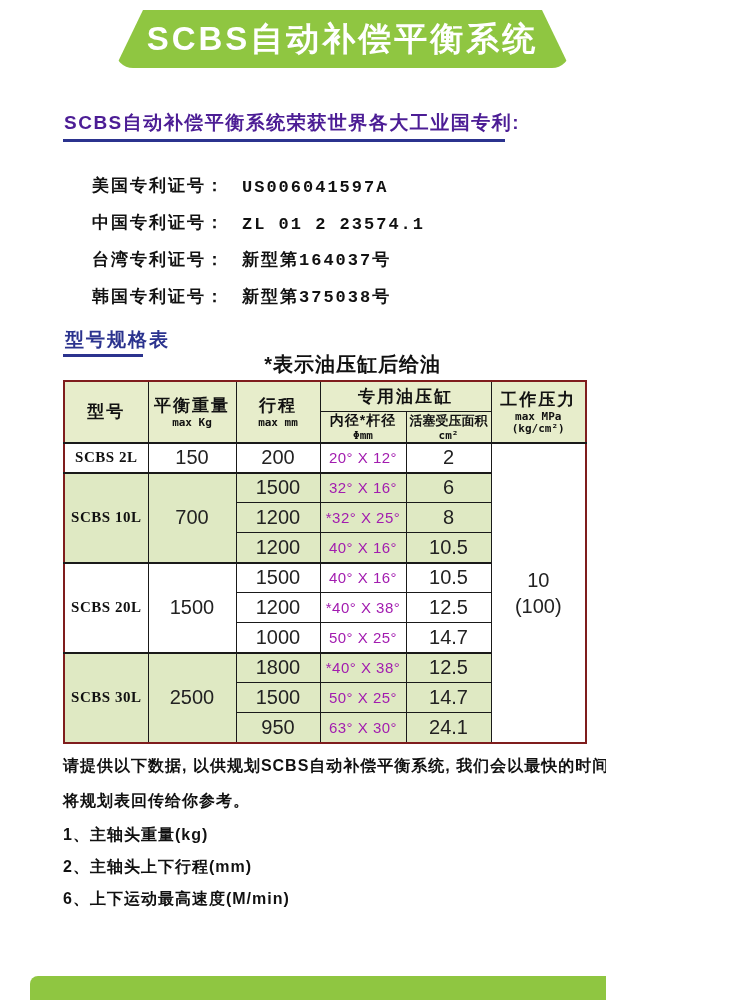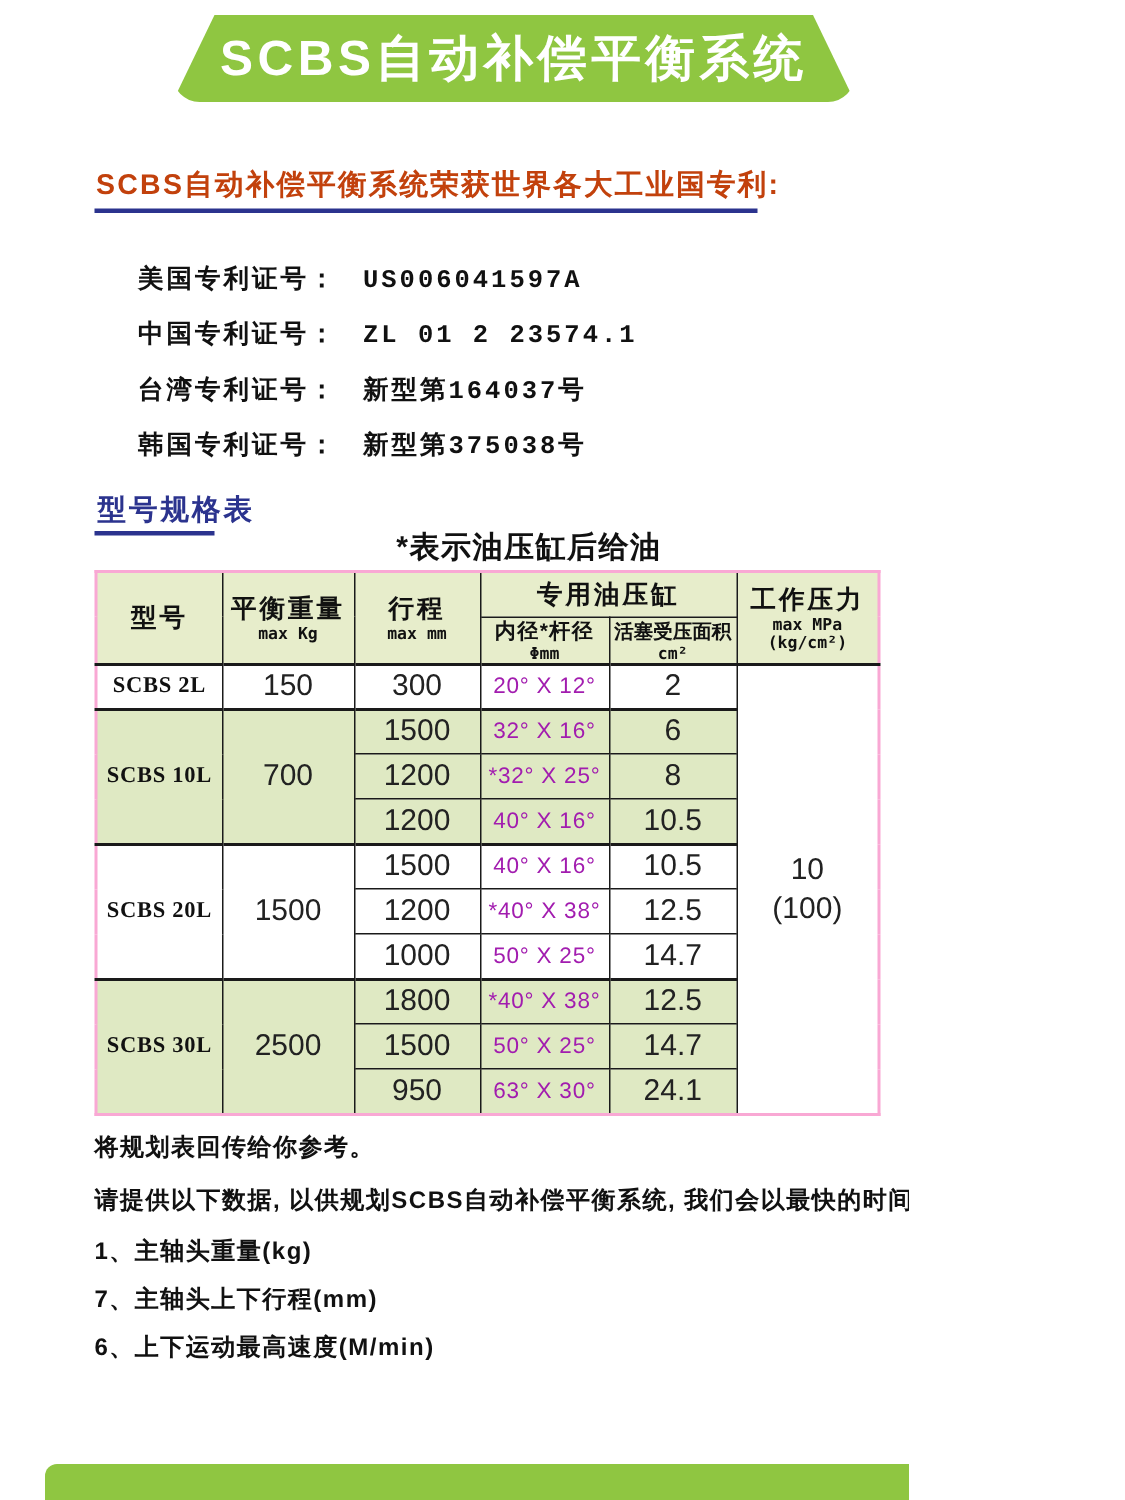--- a/index.html
+++ b/index.html
@@ -6,41 +6,41 @@
   .page{position:relative;width:606px;height:1000px;background:#ffffff;overflow:hidden;
         font-family:"Liberation Sans","DejaVu Sans",sans-serif;color:#111;}
 
   
   .banner{position:absolute;left:115px;top:10px;width:455px;height:58px;background:#8fc641;
           clip-path:polygon(28px 0,calc(100% - 28px) 0,100% 100%,0 100%);
           border-radius:0 0 18px 18px;display:flex;align-items:center;justify-content:center;}
   .banner .title{color:#fff;font-size:33px;font-weight:bold;letter-spacing:3px;white-space:nowrap;}
 
   
-  .patent-heading{position:absolute;left:64px;top:110px;width:460px;color:#c2410c;
+  .patent-heading{position:absolute;left:64px;top:110px;width:460px;color:#4c1d95;
                   font-size:19px;font-weight:bold;letter-spacing:1.5px;white-space:nowrap;}
   .patent-underline{position:absolute;left:63px;top:139px;width:442px;height:3px;background:#2b338e;}
   .patent-list{position:absolute;left:92px;top:160px;}
   .patent-item{height:37px;display:flex;align-items:flex-end;font-weight:bold;font-size:17px;}
   .patent-item .plabel{display:inline-block;width:150px;letter-spacing:2px;white-space:nowrap;}
   .patent-item .pvalue{letter-spacing:2px;white-space:nowrap;font-family:Liberation Mono, monospace;}
 
   
   .spec-title{position:absolute;left:65px;top:327px;color:#2b338e;font-size:19px;
               font-weight:bold;letter-spacing:2px;}
   .spec-underline{position:absolute;left:63px;top:354px;width:80px;height:3px;background:#2b338e;}
   .spec-note{position:absolute;right:165px;top:351px;font-size:20px;font-weight:bold;
              letter-spacing:1px;white-space:nowrap;}
 
   
   table.spec{position:absolute;left:63px;top:380px;width:522px;border-collapse:collapse;
              table-layout:fixed;}
   table.spec th,table.spec td{border:1px solid #1a1a1a;text-align:center;vertical-align:middle;
              padding:0;}
-  table.spec{border:2px solid #f9a8d4;}
+  table.spec{border:2px solid #7f1d1d;}
   table.spec th{background:#e7edcb;font-size:17px;font-weight:bold;letter-spacing:2px;height:26px;}
   table.spec .unit{font-family:"DejaVu Sans Mono",monospace;font-size:11px;font-weight:bold;
                    letter-spacing:0;line-height:12px;}
   table.spec tr{height:30px;}
   td.model{font-family:"Liberation Serif","DejaVu Serif",serif;font-weight:bold;font-size:15px;
            letter-spacing:0.5px;background:#fff;}
   td.num{font-size:20px;color:#222;}
   td.bore{font-size:15px;color:#a21caf;letter-spacing:0.5px;}
   tr.band td{background:#dfe9c3;}
   td.pressure{background:#fff !important;font-size:20px;color:#222;line-height:26px;}
@@ -127,21 +127,21 @@
           <div>活塞受压面积</div>
           <div class="unit">cm²</div>
         </th>
       </tr>
     </thead>
     <tbody>
 
       <tr class="g-first">
         <td class="model">SCBS 2L</td>
         <td class="num">150</td>
-        <td class="num">300</td>
+        <td class="num">200</td>
         <td class="bore">20° X 12°</td>
         <td class="num">2</td>
         <td class="pressure" rowspan="10">
           <div>10</div>
           <div>(100)</div>
         </td>
       </tr>
 
       <tr class="g-first band">
         <td class="model" rowspan="3">SCBS 10L</td>
@@ -193,22 +193,22 @@
       </tr>
       <tr class="band">
         <td class="num">950</td>
         <td class="bore">63° X 30°</td>
         <td class="num">24.1</td>
       </tr>
     </tbody>
   </table>
 
   <div class="outro">
+    <div class="para">请提供以下数据, 以供规划SCBS自动补偿平衡系统, 我们会以最快的时间</div>
     <div class="para">将规划表回传给你参考。</div>
-    <div class="para">请提供以下数据, 以供规划SCBS自动补偿平衡系统, 我们会以最快的时间</div>
     <div class="req-item">1、主轴头重量(kg)</div>
-    <div class="req-item">7、主轴头上下行程(mm)</div>
+    <div class="req-item">2、主轴头上下行程(mm)</div>
     <div class="req-item">6、上下运动最高速度(M/min)</div>
   </div>
 
   <div class="footer-bar"></div>
 
 </div>
 
 </body></html>

